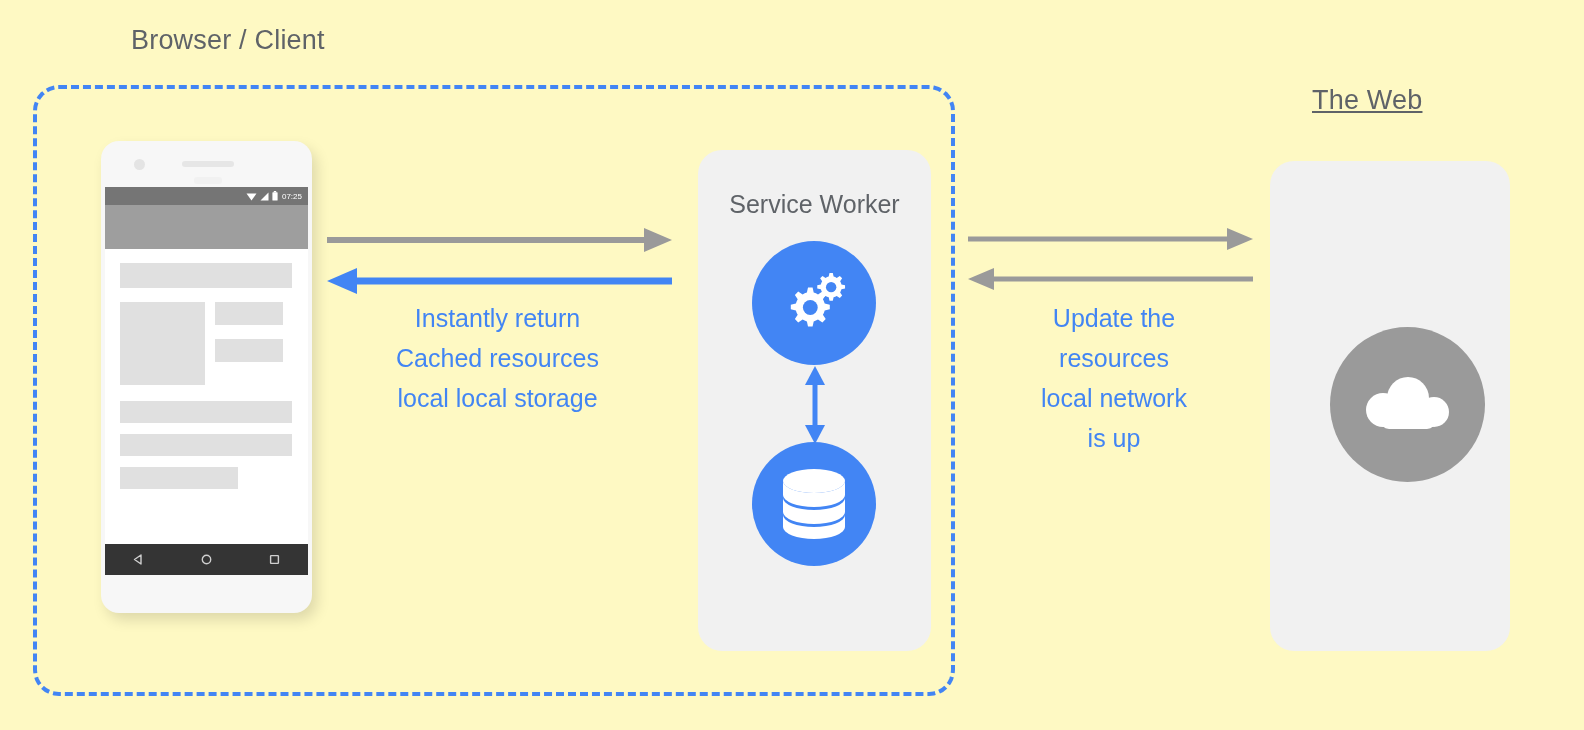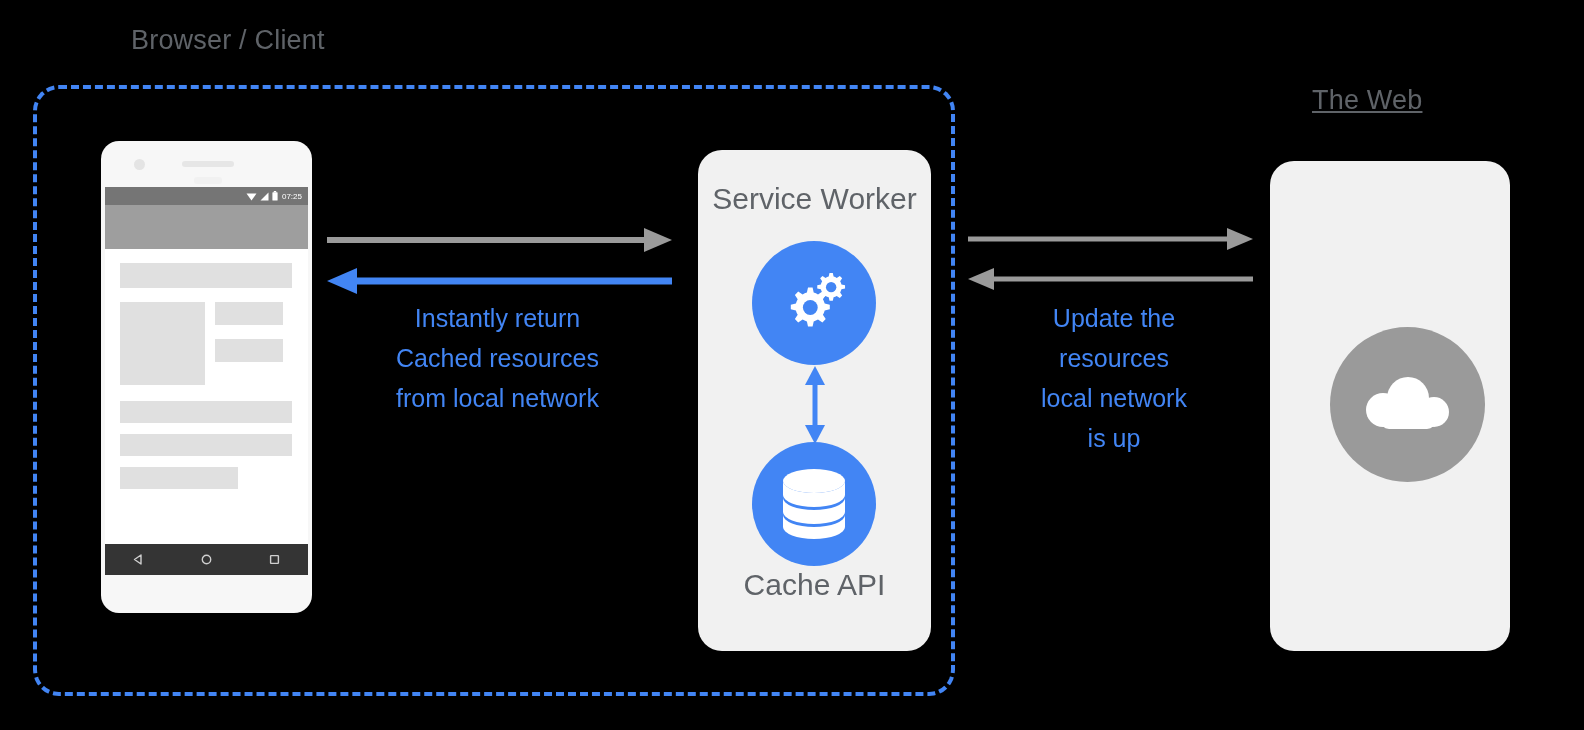--- a/index.html
+++ b/index.html
@@ -7,21 +7,21 @@
     padding: 0;
     background: #ffffff;
   }
   body {
     font-family: "Liberation Sans", sans-serif;
   }
   #canvas {
     position: relative;
     width: 1584px;
     height: 730px;
-    background: #000000;
+    background: #fef9c3;
     overflow: hidden;
   }
 
   
   .zone-title {
     position: absolute;
     font-size: 27px;
     color: #5f6368;
     white-space: nowrap;
     letter-spacing: 0.2px;
@@ -129,23 +129,24 @@
     background: #f1f1f1;
     border-radius: 24px;
   }
   #service-worker-panel { left: 698px; top: 150px; width: 233px; height: 501px; }
   #the-web-panel        { left: 1270px; top: 161px; width: 240px; height: 490px; }
 
   .panel-label {
     position: absolute;
     width: 100%;
     text-align: center;
-    font-size: 30px;
+    font-size: 25px;
     color: #5f6368;
     white-space: nowrap;
+    margin-top: 8px;
   }
   #service-worker-label { top: 32px; }
   #cache-api-label      { top: 418px; }
 
   .icon-circle {
     position: absolute;
     border-radius: 50%;
     display: flex;
     align-items: center;
     justify-content: center;
@@ -276,21 +277,20 @@
       <svg width="70" height="78" viewBox="0 0 70 78">
         <g fill="#ffffff">
           <ellipse cx="35" cy="16" rx="31" ry="12"></ellipse>
           <path d="M4 16 L4 30 a31 12 0 0 0 62 0 L66 16 a31 12 0 0 1 -62 0 Z"></path>
           <path d="M4 33 L4 47 a31 12 0 0 0 62 0 L66 33 a31 12 0 0 1 -62 0 Z"></path>
           <path d="M4 50 L4 62 a31 12 0 0 0 62 0 L66 50 a31 12 0 0 1 -62 0 Z"></path>
         </g>
       </svg>
     </div>
 
-    <div class="panel-label" id="cache-api-label">Cache API</div>
   </div>
 
   <div class="soft-panel" id="the-web-panel">
     <div class="icon-circle" id="web-icon-circle">
       <svg width="100" height="62" viewBox="0 0 100 62">
         <g fill="#ffffff">
           <circle cx="50" cy="24" r="21"></circle>
           <circle cx="25" cy="36" r="17"></circle>
           <circle cx="76" cy="38" r="15"></circle>
           <rect x="22" y="36" width="56" height="19" rx="9"></rect>
@@ -314,20 +314,20 @@
     <path d="M285 11 L259 22 L259 0 Z" fill="#9a9a9a"></path>
   </svg>
 
   <svg class="arrow-svg" id="arrow-web-to-sw" width="285" height="22" viewBox="0 0 285 22">
     <line x1="20" y1="11" x2="285" y2="11" stroke="#9a9a9a" stroke-width="5"></line>
     <path d="M0 11 L26 22 L26 0 Z" fill="#9a9a9a"></path>
   </svg>
 
   <div class="annotation" id="annotation-left">Instantly return
 Cached resources
-from local network</div>
+local local storage</div>
 
   <div class="annotation" id="annotation-right">Update the
 resources
 local network
 is up</div>
 
 </div>
 
 </body></html>

